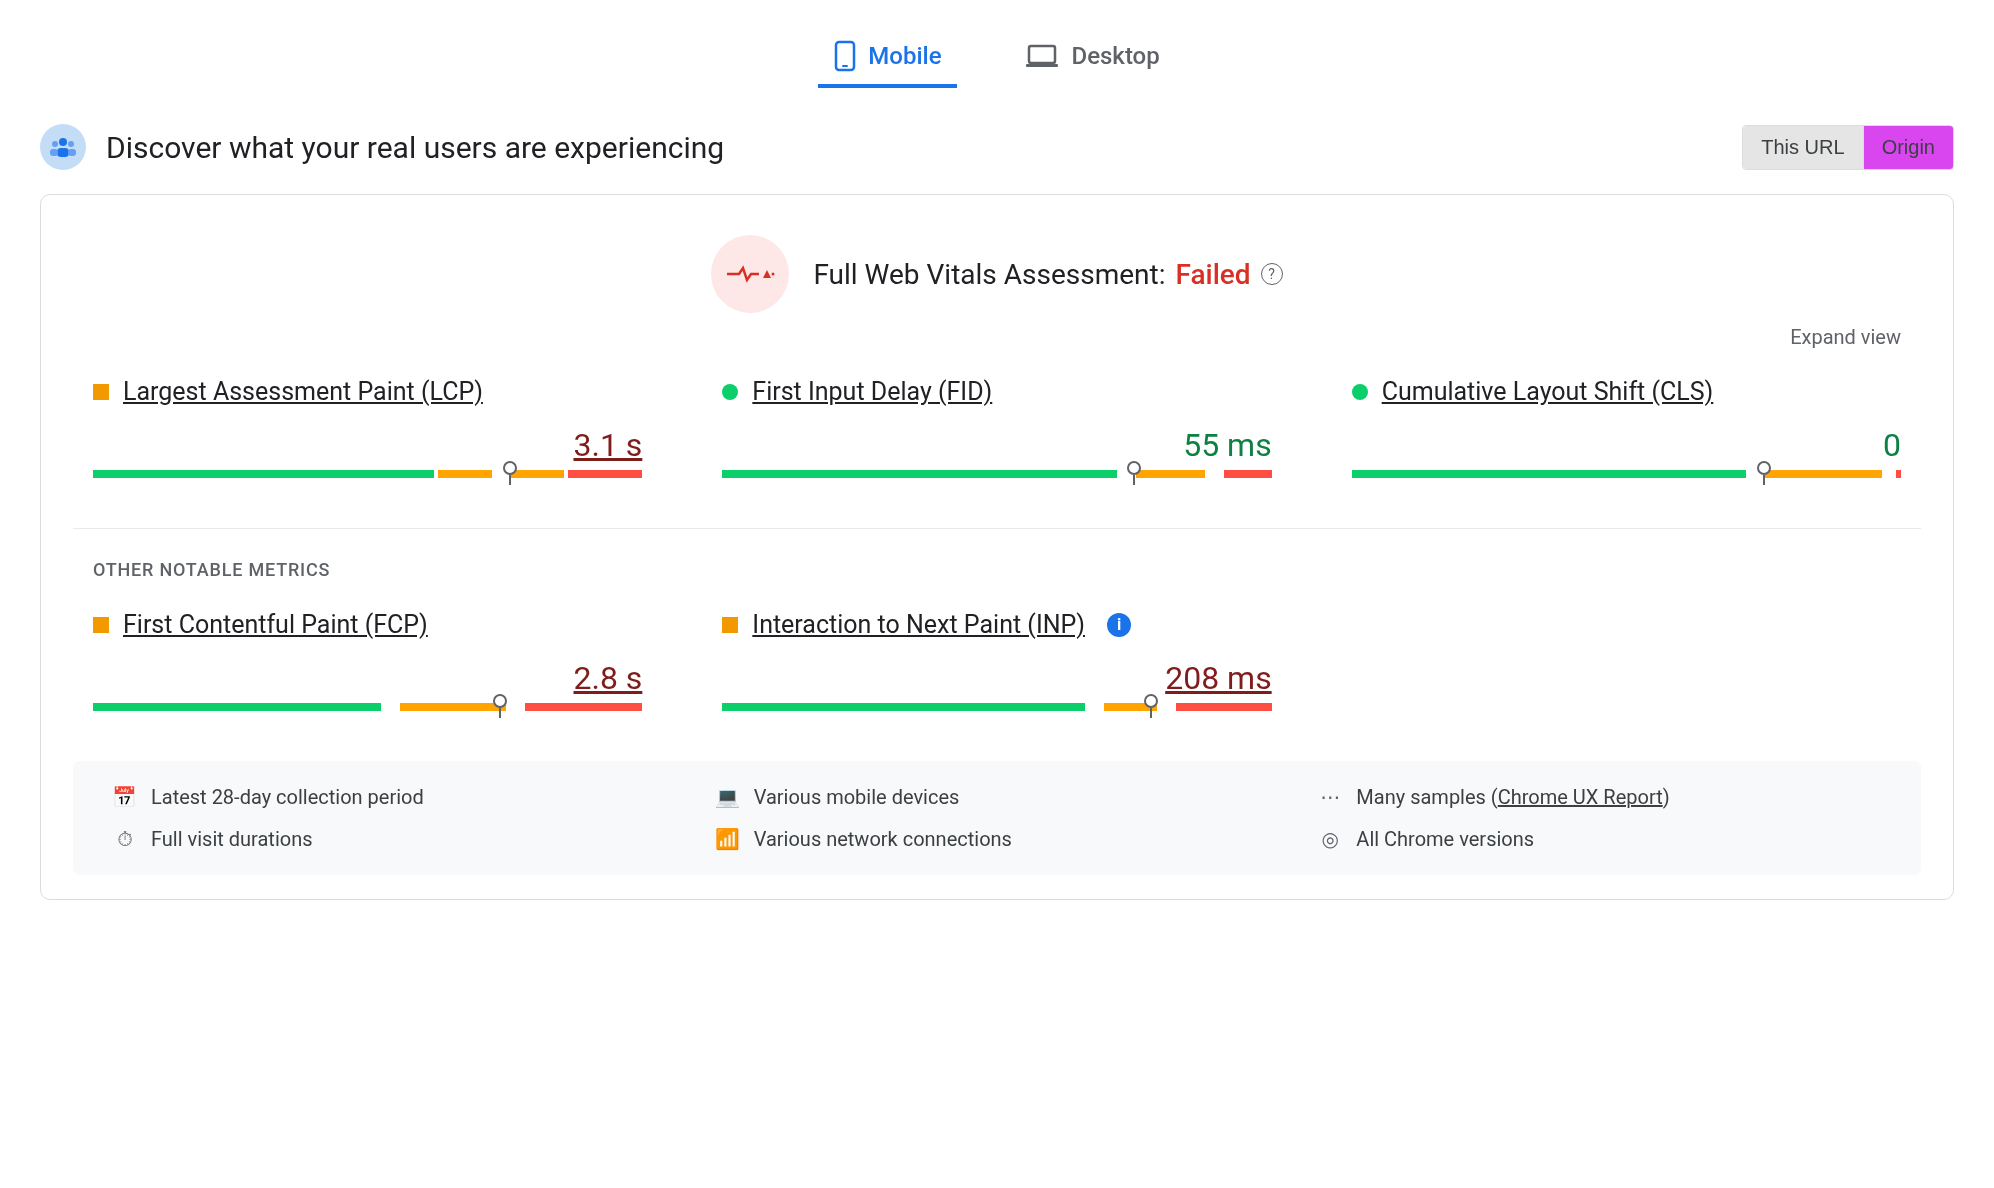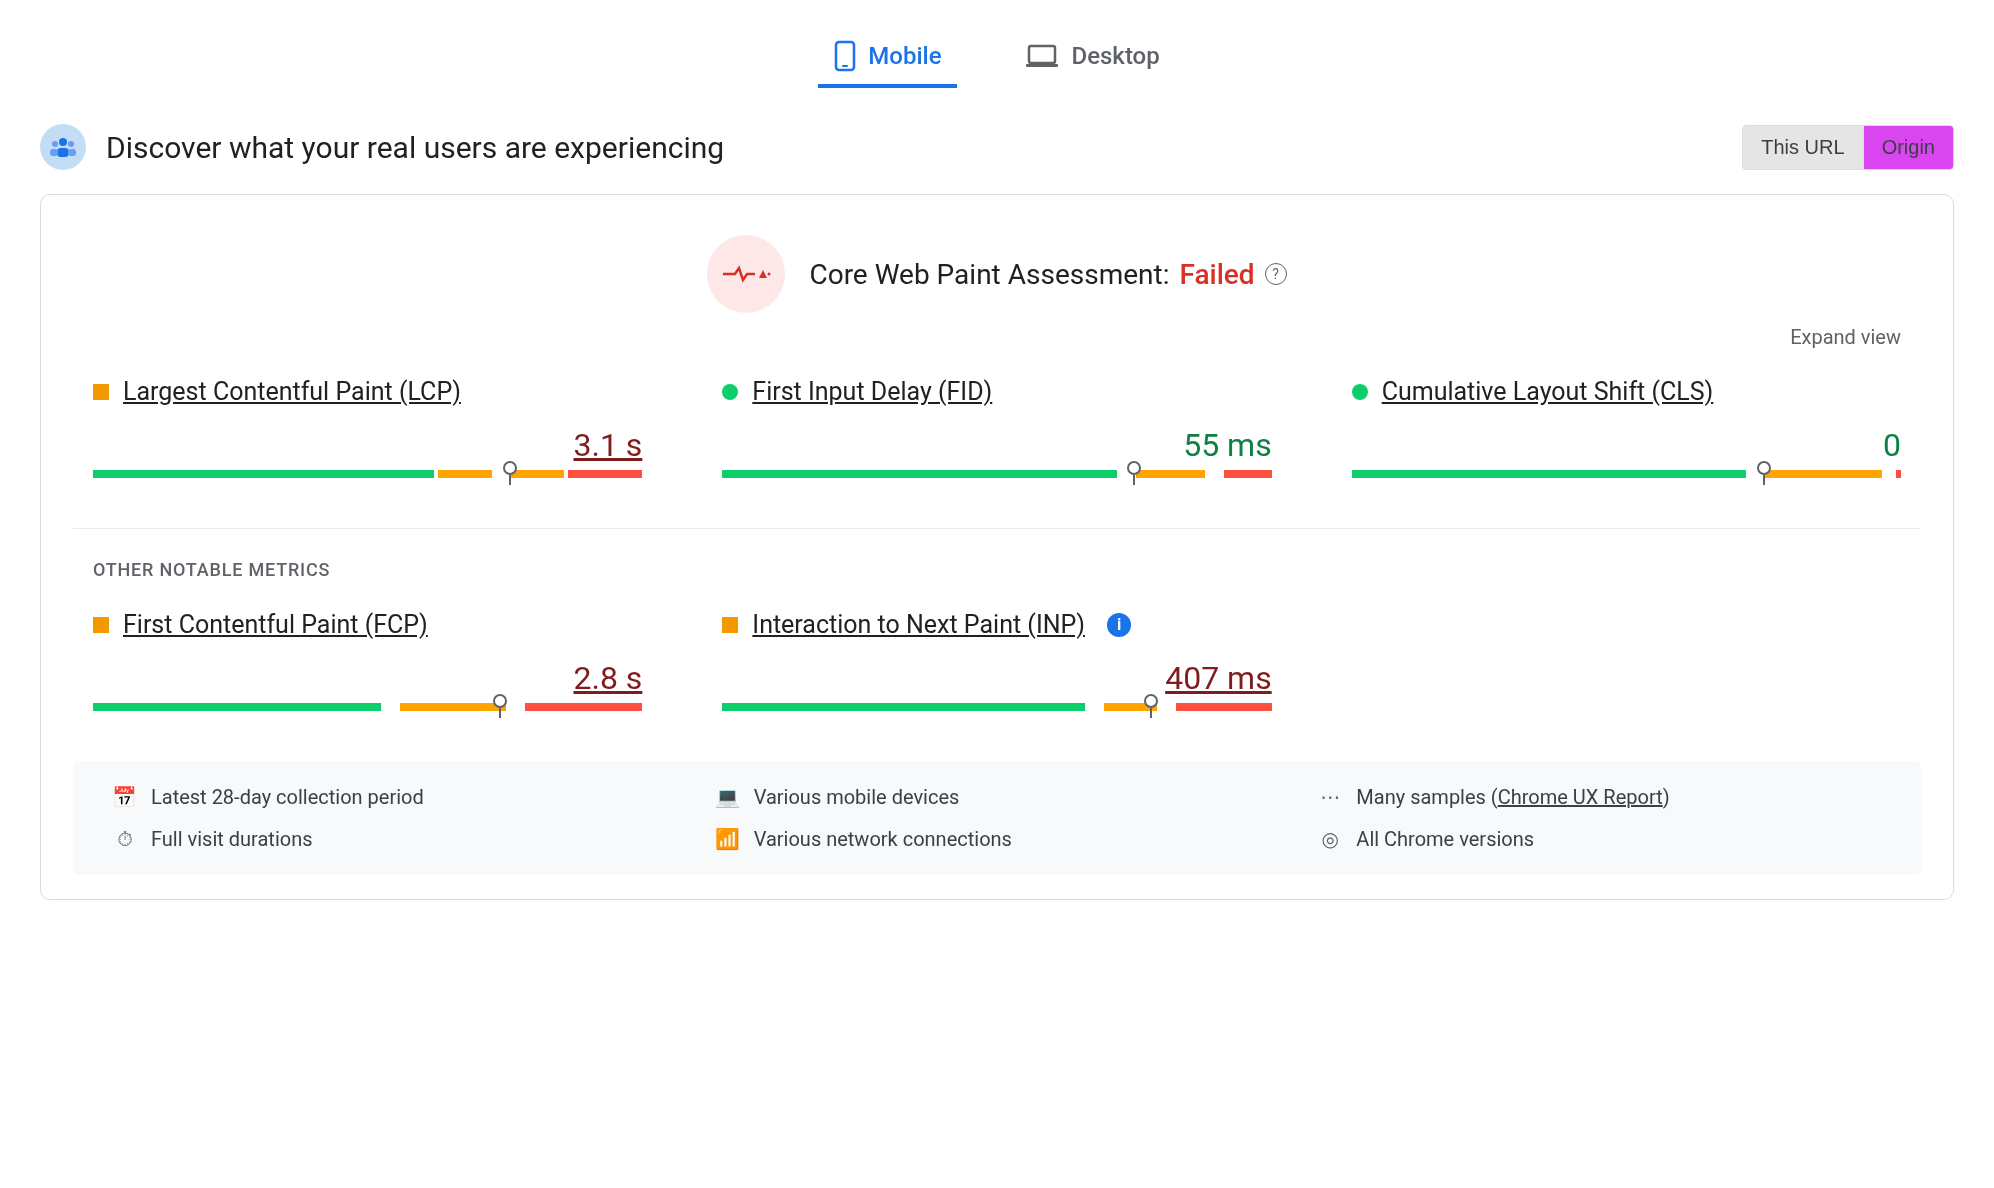--- a/index.html
+++ b/index.html
@@ -96,32 +96,32 @@
 <div class="card">
   <div class="assess-wrap">
     <div class="assess-badge">
       <svg width="50" height="20" viewBox="0 0 50 20">
           <path d="M2 10 L14 10 L18 4 L22 16 L26 10 L34 10" stroke="#d93025" stroke-width="2.5" fill="none"></path>
           <path d="M38 14 L42 6 L46 14 Z" fill="#d93025"></path>
           <circle cx="48" cy="10" r="1.5" fill="#d93025"></circle>
         </svg>
     </div>
     <div class="assess-text">
-      <span>Core Web Paint Assessment: </span>
+      <span>Full Web Vitals Assessment: </span>
       <span class="fail">Failed</span>
       <span class="help-icon">?</span>
     </div>
   </div>
   <div class="expand">Expand view</div>
 
   <div class="metrics">
     <div>
       <div class="metric-name">
         <span class="dot orange"></span>
-        <a href="#" class="metric-link">Largest Contentful Paint (LCP)</a>
+        <a href="#" class="metric-link">Largest Assessment Paint (LCP)</a>
       </div>
       <div class="metric-value orange">3.1 s</div>
       <div class="bar">
         <div class="seg-bar g" style="width:64%"></div>
           <div class="seg-bar o" style="width:10%"></div>
           <div style="width:2%"></div>
           <div class="seg-bar o" style="width:10%"></div>
           <div class="seg-bar r" style="width:14%"></div>
         <div class="marker" style="left:76%"></div>
       </div>
@@ -176,21 +176,21 @@
           <div class="seg-bar r" style="width:22%"></div>
         <div class="marker" style="left:74%"></div>
       </div>
     </div>
     <div>
       <div class="metric-name">
         <span class="dot orange"></span>
         <a href="#" class="metric-link">Interaction to Next Paint (INP)</a>
         <span class="info-blue">i</span>
       </div>
-      <div class="metric-value orange">407 ms</div>
+      <div class="metric-value orange">208 ms</div>
       <div class="bar">
         <div class="seg-bar g" style="width:68%"></div>
           <div style="width:2%"></div>
           <div class="seg-bar o" style="width:10%"></div>
           <div style="width:2%"></div>
           <div class="seg-bar r" style="width:18%"></div>
         <div class="marker" style="left:78%"></div>
       </div>
     </div>
   </div>

